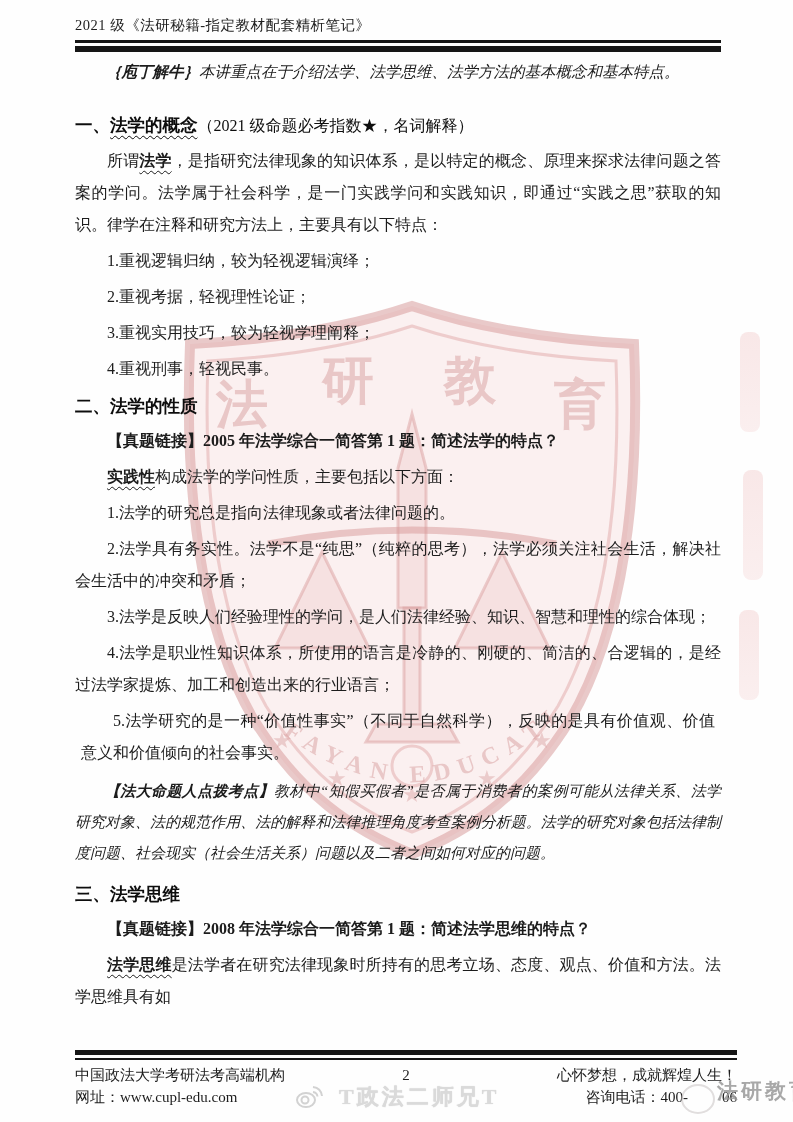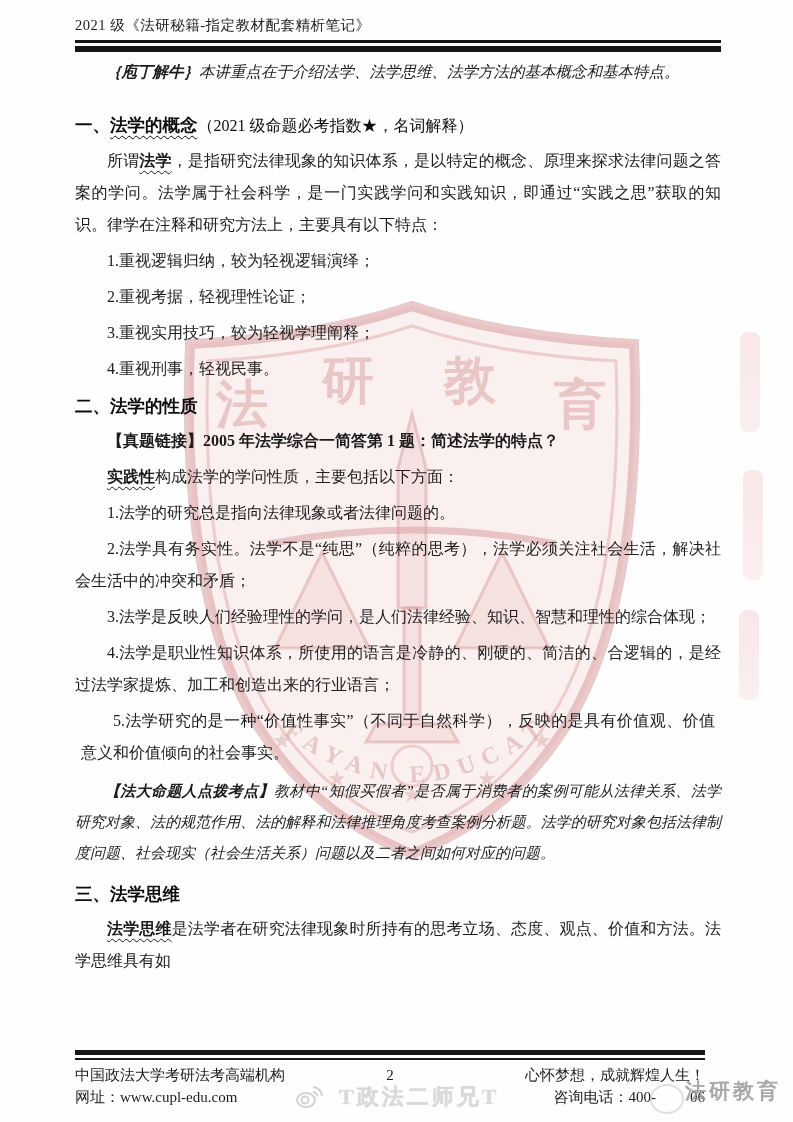--- a/index.html
+++ b/index.html
@@ -37,21 +37,21 @@
             font-family:"Liberation Sans","DejaVu Sans",sans-serif;color:#0d0d0d;}
   .sec-head .note{font-weight:normal;font-family:"Liberation Serif",serif;font-size:16px;}
   .wavy{font-weight:bold;text-decoration:underline;text-decoration-style:wavy;
         text-decoration-thickness:1px;text-underline-offset:4px;}
   .item-p{font-size:16px;line-height:32px;text-indent:2em;margin:4px 0;}
   .exam-p{font-size:16px;line-height:32px;text-indent:2em;margin:4px 0;font-weight:bold;}
   .tip-p{font-size:15px;line-height:31px;text-align:justify;text-indent:2em;
          font-style:italic;margin:7px 0 0;}
   .tip-p b{font-style:italic;}
   
-  .footer{position:absolute;left:75px;right:88px;top:1050px;z-index:3;}
+  .footer{position:absolute;left:75px;right:56px;top:1050px;z-index:3;}
   .f-rule{height:3px;border-top:5px solid #161616;border-bottom:2px solid #161616;
           margin-bottom:4px;}
   .f-cols{display:flex;font-size:15px;line-height:22px;}
   .f-left{width:40%;}
   .f-center{width:20%;text-align:center;}
   .f-right{width:40%;text-align:right;position:relative;}
   .phone-line{position:relative;display:inline-block;text-align:right;}
   .stamp-circle{position:absolute;left:96px;top:-2px;width:30px;height:26px;
                 border:2px solid #c9c2c2;border-radius:50%;opacity:.55;}
   .wm-brand{position:absolute;right:-76px;top:16px;font-size:21px;letter-spacing:3px;
@@ -123,20 +123,21 @@
 
     <p class="item-p">1.法学的研究总是指向法律现象或者法律问题的。</p>
     <p class="body-p" style="margin:4px 0">2.法学具有务实性。法学不是“纯思”（纯粹的思考），法学必须关注社会生活，解决社会生活中的冲突和矛盾；</p>
     <p class="item-p">3.法学是反映人们经验理性的学问，是人们法律经验、知识、智慧和理性的综合体现；</p>
     <p class="body-p" style="margin:4px 0">4.法学是职业性知识体系，所使用的语言是冷静的、刚硬的、简洁的、合逻辑的，是经过法学家提炼、加工和创造出来的行业语言；</p>
     <p class="body-p" style="margin:4px 6px">5.法学研究的是一种“价值性事实”（不同于自然科学），反映的是具有价值观、价值意义和价值倾向的社会事实。</p>
 
     <p class="tip-p"><b>【法大命题人点拨考点】</b><span>教材中“知假买假者”是否属于消费者的案例可能从法律关系、法学研究对象、法的规范作用、法的解释和法律推理角度考查案例分析题。法学的研究对象包括法律制度问题、社会现实（社会生活关系）问题以及二者之间如何对应的问题。</span></p>
 
     <p class="sec-head" style="margin-top:10px">三、法学思维</p>
+    <p class="exam-p">【真题链接】2008 年法学综合一简答第 1 题：简述法学思维的特点？</p>
     <p class="body-p"><span class="wavy">法学思维</span><span>是法学者在研究法律现象时所持有的思考立场、态度、观点、价值和方法。法学思维具有如</span></p>
   </div>
 
   <div class="footer">
     <div class="f-rule"></div>
     <div class="f-cols">
       <div class="f-left">
         <div>中国政法大学考研法考高端机构</div>
         <div>网址：www.cupl-edu.com</div>
       </div>

